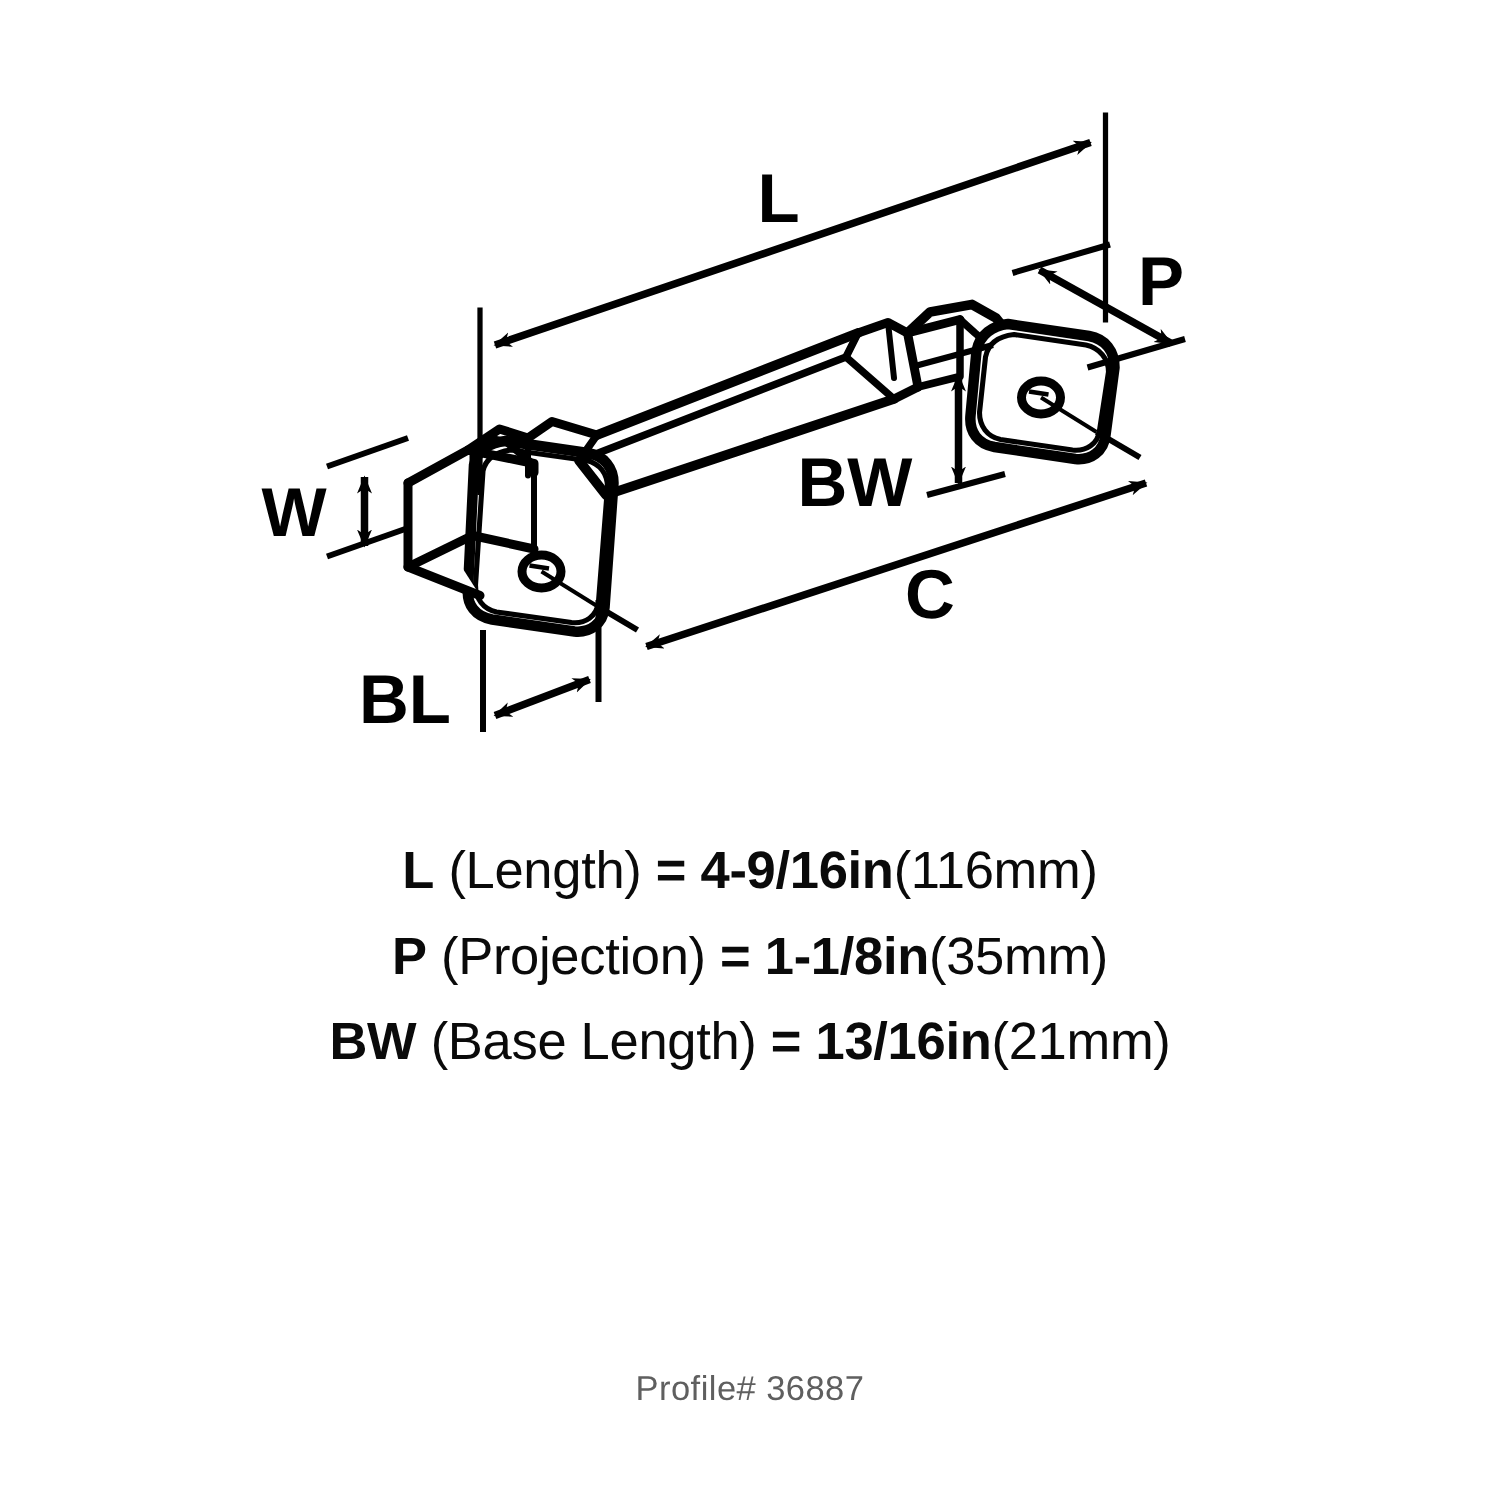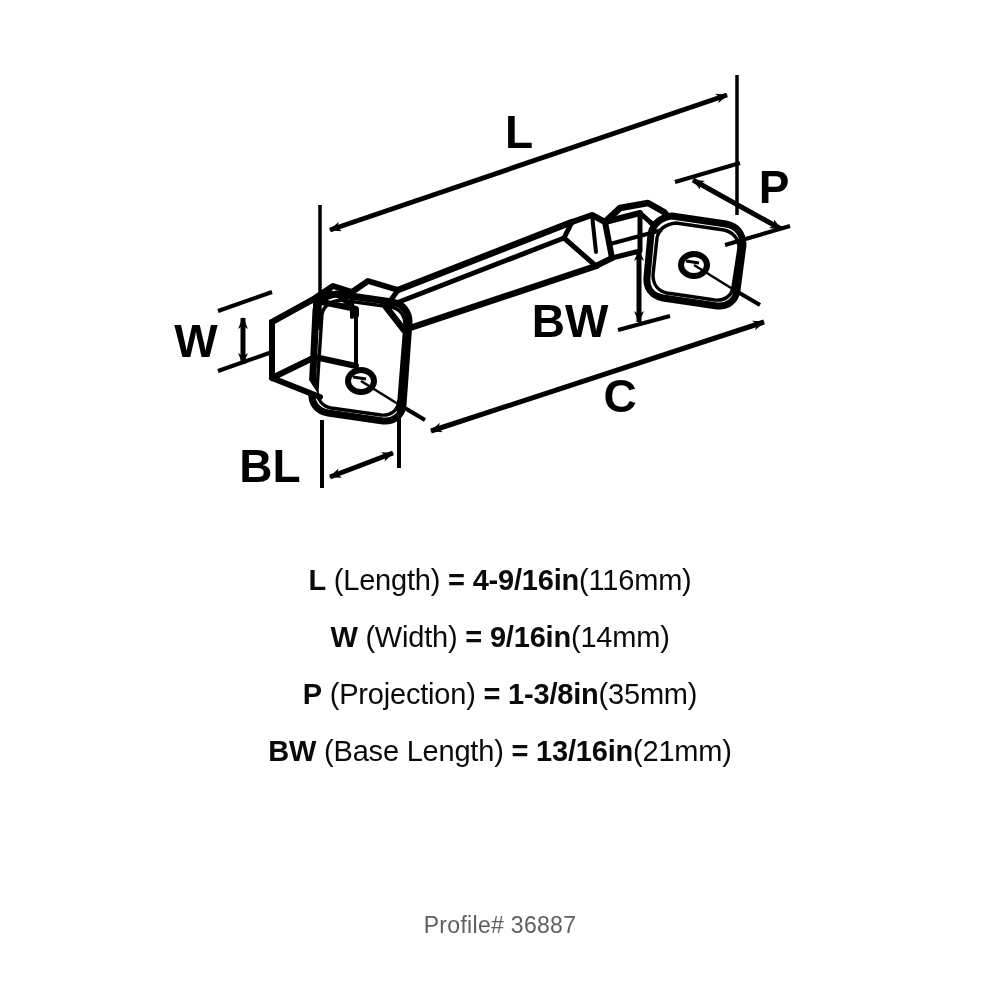--- a/index.html
+++ b/index.html
@@ -38,21 +38,21 @@
   }
 
   #spec-list {
     position: absolute;
     left: 0;
     top: 552px;
     width: 1000px;
     text-align: center;
   }
   .spec-row {
-    font-size: 29px;
+    font-size: 35px;
     line-height: 57px;
     white-space: nowrap;
     color: #0a0a0a;
     letter-spacing: -0.2px;
   }
   .spec-abbr {
     font-weight: bold;
   }
   .spec-name {
     font-weight: normal;
@@ -224,26 +224,23 @@
       <text class="dim-label" x="570" y="337" font-size="46" text-anchor="middle">BW</text>
     </svg>
   </div>
 
   <div id="spec-list">
 
     <div class="spec-row">
       <span class="spec-abbr">L</span><span>&nbsp;</span><span class="spec-name">(Length)</span><span>&nbsp;</span><span class="spec-eq">=</span><span>&nbsp;</span><span class="spec-imperial">4-9/16in</span><span class="spec-metric">(116mm)</span>
     </div>
 
+
     <div class="spec-row">
-      <span class="spec-abbr">W</span><span>&nbsp;</span><span class="spec-name">(Width)</span><span>&nbsp;</span><span class="spec-eq">=</span><span>&nbsp;</span><span class="spec-imperial">9/16in</span><span class="spec-metric">(14mm)</span>
-    </div>
-
-    <div class="spec-row">
-      <span class="spec-abbr">P</span><span>&nbsp;</span><span class="spec-name">(Projection)</span><span>&nbsp;</span><span class="spec-eq">=</span><span>&nbsp;</span><span class="spec-imperial">1-3/8in</span><span class="spec-metric">(35mm)</span>
+      <span class="spec-abbr">P</span><span>&nbsp;</span><span class="spec-name">(Projection)</span><span>&nbsp;</span><span class="spec-eq">=</span><span>&nbsp;</span><span class="spec-imperial">1-1/8in</span><span class="spec-metric">(35mm)</span>
     </div>
 
 
 
     <div class="spec-row">
       <span class="spec-abbr">BW</span><span>&nbsp;</span><span class="spec-name">(Base Length)</span><span>&nbsp;</span><span class="spec-eq">=</span><span>&nbsp;</span><span class="spec-imperial">13/16in</span><span class="spec-metric">(21mm)</span>
     </div>
 
   </div>
 

